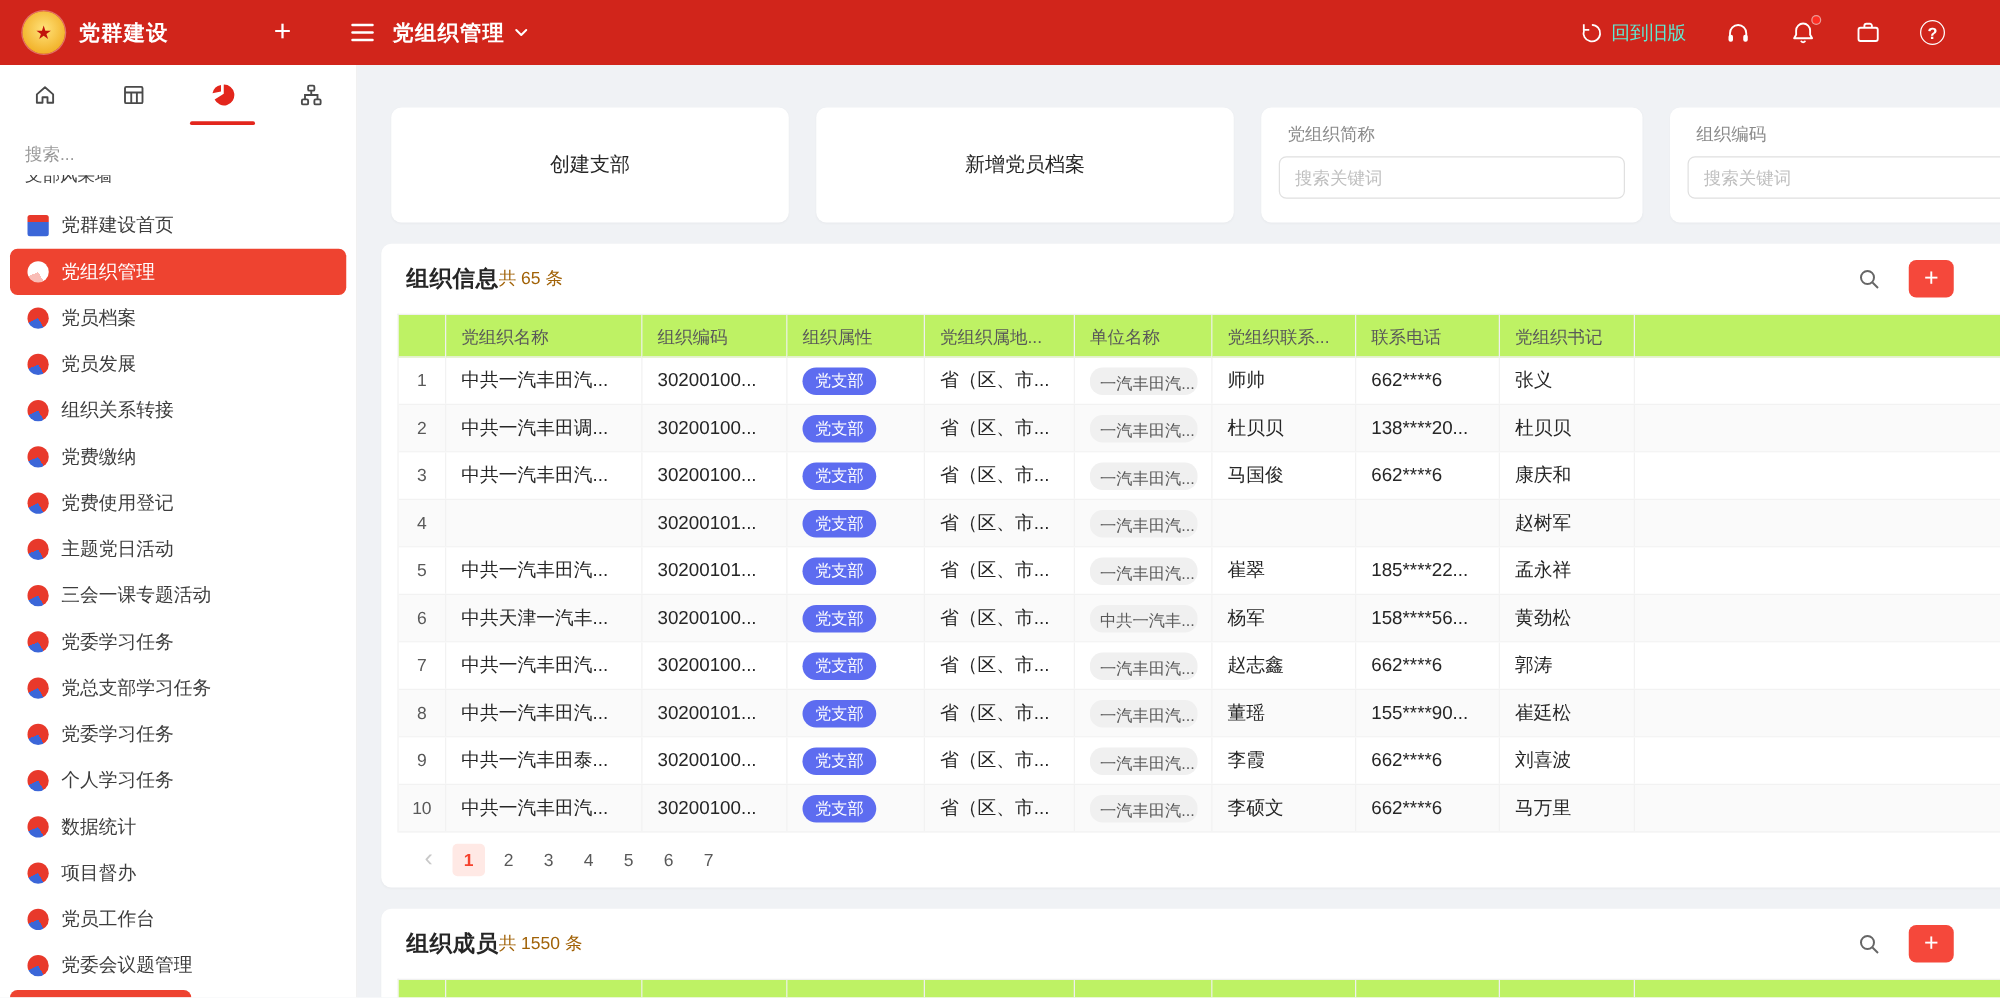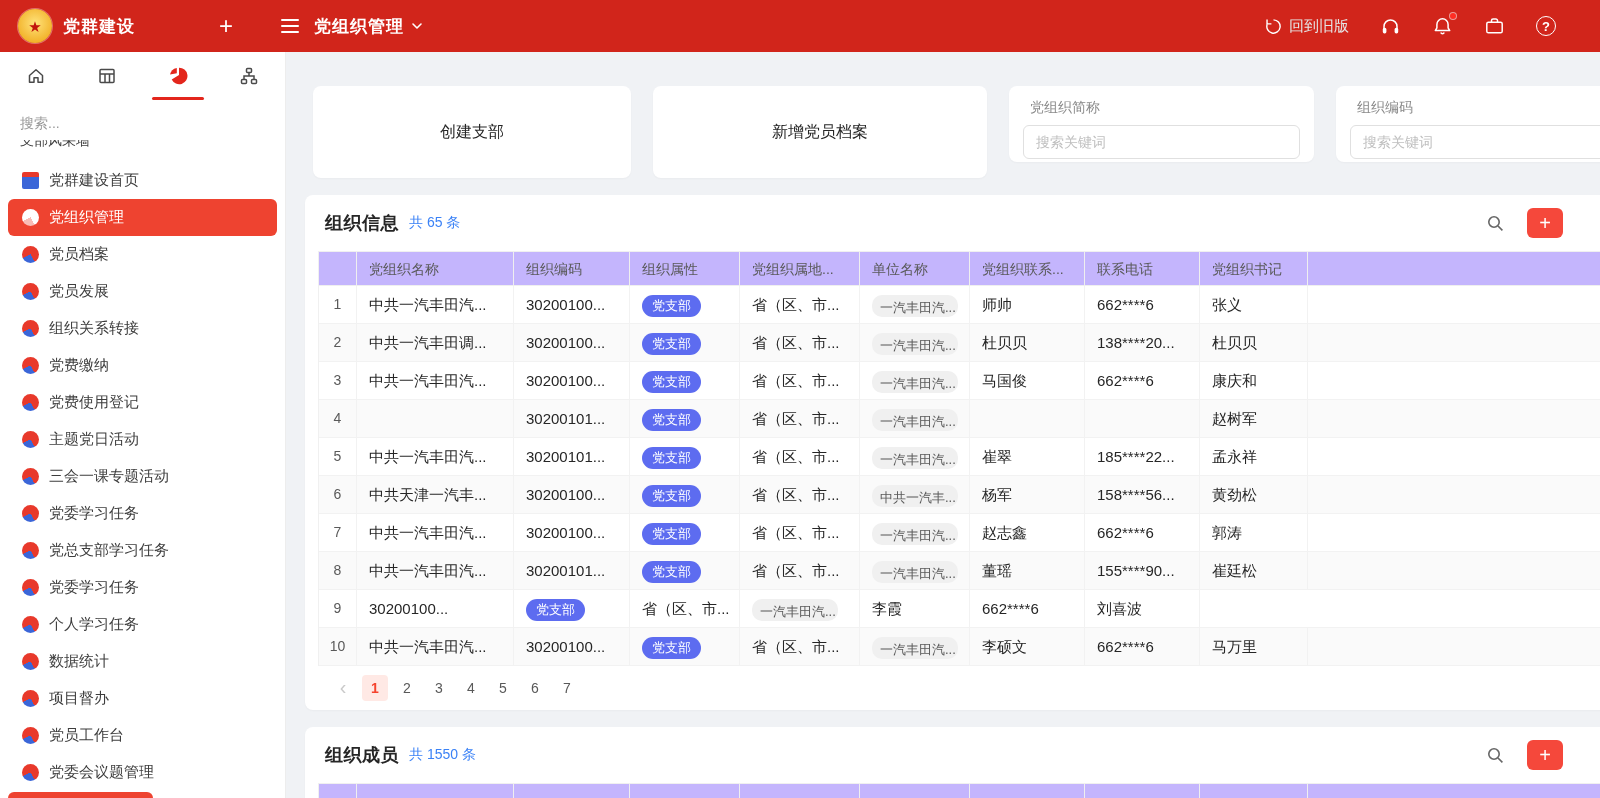--- a/index.html
+++ b/index.html
@@ -19,21 +19,21 @@
   .topbar{position:absolute;left:0;top:0;width:1600px;height:52px;background:var(--brand-red,#d1251b);display:flex;align-items:center;padding:0 44px 0 18px;}
   .logo{width:34px;height:34px;border-radius:50%;background:radial-gradient(circle at 50% 42%,#ffe27a,#f2b32b 72%);display:flex;align-items:center;justify-content:center;flex:0 0 auto;box-shadow:0 0 0 1px rgba(255,255,255,.35);}
   .logo span{color:#c1140c;font-size:15px;line-height:1;}
   .app-title{color:#fff;font-size:17px;font-weight:700;margin-left:11px;letter-spacing:1px;}
   .tb-plus{background:none;border:none;color:#fff;font-size:24px;font-weight:300;margin-left:84px;cursor:pointer;line-height:1;}
   .hamburger{margin-left:48px;display:inline-flex;flex-direction:column;gap:4px;cursor:pointer;}
   .hamburger i{display:block;width:18px;height:2px;background:#fff;border-radius:1px;}
   .page-title-wrap{display:flex;align-items:center;gap:7px;margin-left:15px;cursor:pointer;}
   .page-title{color:#fff;font-size:17px;font-weight:600;letter-spacing:1px;}
   .tb-right{margin-left:auto;display:flex;align-items:center;gap:31px;}
-  .old-version{display:flex;align-items:flex-end;gap:6px;color:#e5e5e5;font-size:15px;cursor:pointer;}
+  .old-version{display:flex;align-items:flex-end;gap:6px;color:#5eead4;font-size:15px;cursor:pointer;}
   .tb-icon{display:inline-flex;position:relative;cursor:pointer;}
   .bell-dot{position:absolute;top:-3px;right:-3px;width:6px;height:6px;border-radius:50%;background:#ff2d23;box-shadow:0 0 0 1px rgba(255,255,255,.55);}
   .help-circle{width:20px;height:20px;border:1.6px solid #fff;border-radius:50%;color:#fff;font-size:13px;font-weight:700;display:flex;align-items:center;justify-content:center;cursor:pointer;}
 
   
   .sidebar{position:absolute;left:0;top:52px;width:286px;bottom:0;background:#fff;border-right:1px solid #ededed;overflow:hidden;}
   .side-tabs{display:flex;height:48px;align-items:center;position:relative;}
   .side-tab{flex:1;display:flex;justify-content:center;position:relative;height:100%;align-items:center;cursor:pointer;}
   .side-tab.active::after{content:'';position:absolute;bottom:0;left:50%;transform:translateX(-50%);width:52px;height:3px;border-radius:2px;background:#e3261c;}
   .side-search{display:block;border:none;outline:none;background:transparent;margin:15px 0 0 20px;width:230px;font-size:14px;color:#595959;font-family:inherit;}
@@ -47,37 +47,37 @@
   .nav-item.active{margin:0 8px;padding:0 10px 0 14px;border-radius:6px;background:var(--accent-red,#ee4330);color:#fff;font-weight:500;}
   .nav-item.active .nav-icon{background:conic-gradient(from 150deg,rgba(255,255,255,.65) 0 95deg,#ffffff 95deg 360deg);}
   .bottom-red-bar{position:absolute;left:8px;bottom:0;width:145px;height:6px;border-radius:6px 6px 0 0;background:var(--accent-red,#ee4330);}
 
   
   .main{position:absolute;left:286px;top:52px;right:0;bottom:0;background:var(--page-bg,#f0f2f5);overflow:hidden;}
   .content{width:1336px;margin:34px 0 0 19px;display:flex;flex-direction:column;gap:17px;}
 
   .filter-row{display:flex;gap:22px;margin-left:8px;width:1328px;}
   .card{background:#fff;border-radius:8px;box-shadow:0 1px 2px rgba(0,0,0,.03);}
-  .filter-card{flex:0 0 305px;height:76px;padding:13px 14px 0 14px;}
+  .filter-card{flex:0 0 305px;height:92px;padding:13px 14px 0 14px;}
   .filter-label{font-size:14px;color:#8a8a8a;margin-left:7px;}
   .filter-input{display:block;margin-top:8px;width:100%;height:34px;border:1px solid #e0e0e0;border-radius:6px;padding:0 12px;font-size:14px;color:#333;outline:none;font-family:inherit;background:#fff;}
   .filter-input::placeholder{color:#bfbfbf;}
   .action-card{flex:0 0 318px;height:92px;display:flex;align-items:center;justify-content:center;font-size:16px;color:#262626;cursor:pointer;}
   .action-card.wide{flex:1 0 334px;}
 
   .section-card{padding-left:13px;overflow:hidden;}
   .sec-header{height:56px;display:flex;align-items:center;padding:0 78px 0 7px;}
   .sec-title{font-size:18px;font-weight:700;color:#262626;letter-spacing:.5px;}
-  .sec-count{font-size:14px;color:#3b82f6;margin-left:10px;}
+  .sec-count{font-size:14px;color:#a16207;margin-left:0;}
   .sec-tools{margin-left:auto;display:flex;align-items:center;gap:22px;}
   .plus-btn{width:36px;height:30px;border:none;border-radius:6px;background:var(--button-red,#f5483b);color:#fff;font-size:20px;line-height:28px;text-align:center;cursor:pointer;font-family:inherit;}
 
   .table{border-top:1px solid #f0f0f0;border-left:1px solid #f0f0f0;}
   .thead,.trow{display:grid;grid-template-columns:var(--cols);}
-  .th{height:34px;line-height:34px;background:#c4b5fd;color:#595959;font-size:14px;font-weight:500;padding:0 12px;border-right:1px solid #efefef;border-bottom:1px solid #efefef;white-space:nowrap;overflow:hidden;}
+  .th{height:34px;line-height:34px;background:#bef264;color:#595959;font-size:14px;font-weight:500;padding:0 12px;border-right:1px solid #efefef;border-bottom:1px solid #efefef;white-space:nowrap;overflow:hidden;}
   .th:last-child{border-right:none;}
   .trow{border-bottom:1px solid #f2f2f2;background:#fff;}
   .trow:nth-child(even){background:#fafafa;}
   .td{height:37px;line-height:37px;font-size:15px;color:#262626;padding:0 12px;border-right:1px solid #f2f2f2;white-space:nowrap;overflow:hidden;}
   .td:last-child{border-right:none;}
   .td.idx{text-align:center;padding:0 4px;color:#595959;font-size:14px;}
   .badge{display:inline-block;height:22px;line-height:22px;padding:0 10px;border-radius:11px;background:var(--badge-indigo,#5d6cf0);color:#fff;font-size:13px;vertical-align:middle;}
   .unit-pill{display:inline-block;height:22px;line-height:22px;padding:2px 8px;border-radius:10px;background:#f0f0f0;color:#595959;font-size:13px;vertical-align:middle;max-width:86px;overflow:hidden;white-space:nowrap;}
   .td:empty .badge,.td .unit-pill:empty{display:none;}
 
@@ -413,20 +413,21 @@
                 <div class="td">省（区、市...</div>
                 <div class="td"><span class="unit-pill">一汽丰田汽...</span></div>
                 <div class="td">董瑶</div>
                 <div class="td">155****90...</div>
                 <div class="td">崔廷松</div>
                 <div class="td"></div>
               </div>
 
               <div class="trow">
                 <div class="td idx">9</div>
+                <div class="td">中共一汽丰田泰...</div>
                 <div class="td">30200100...</div>
                 <div class="td"><span class="badge">党支部</span></div>
                 <div class="td">省（区、市...</div>
                 <div class="td"><span class="unit-pill">一汽丰田汽...</span></div>
                 <div class="td">李霞</div>
                 <div class="td">662****6</div>
                 <div class="td">刘喜波</div>
                 <div class="td"></div>
               </div>
 

